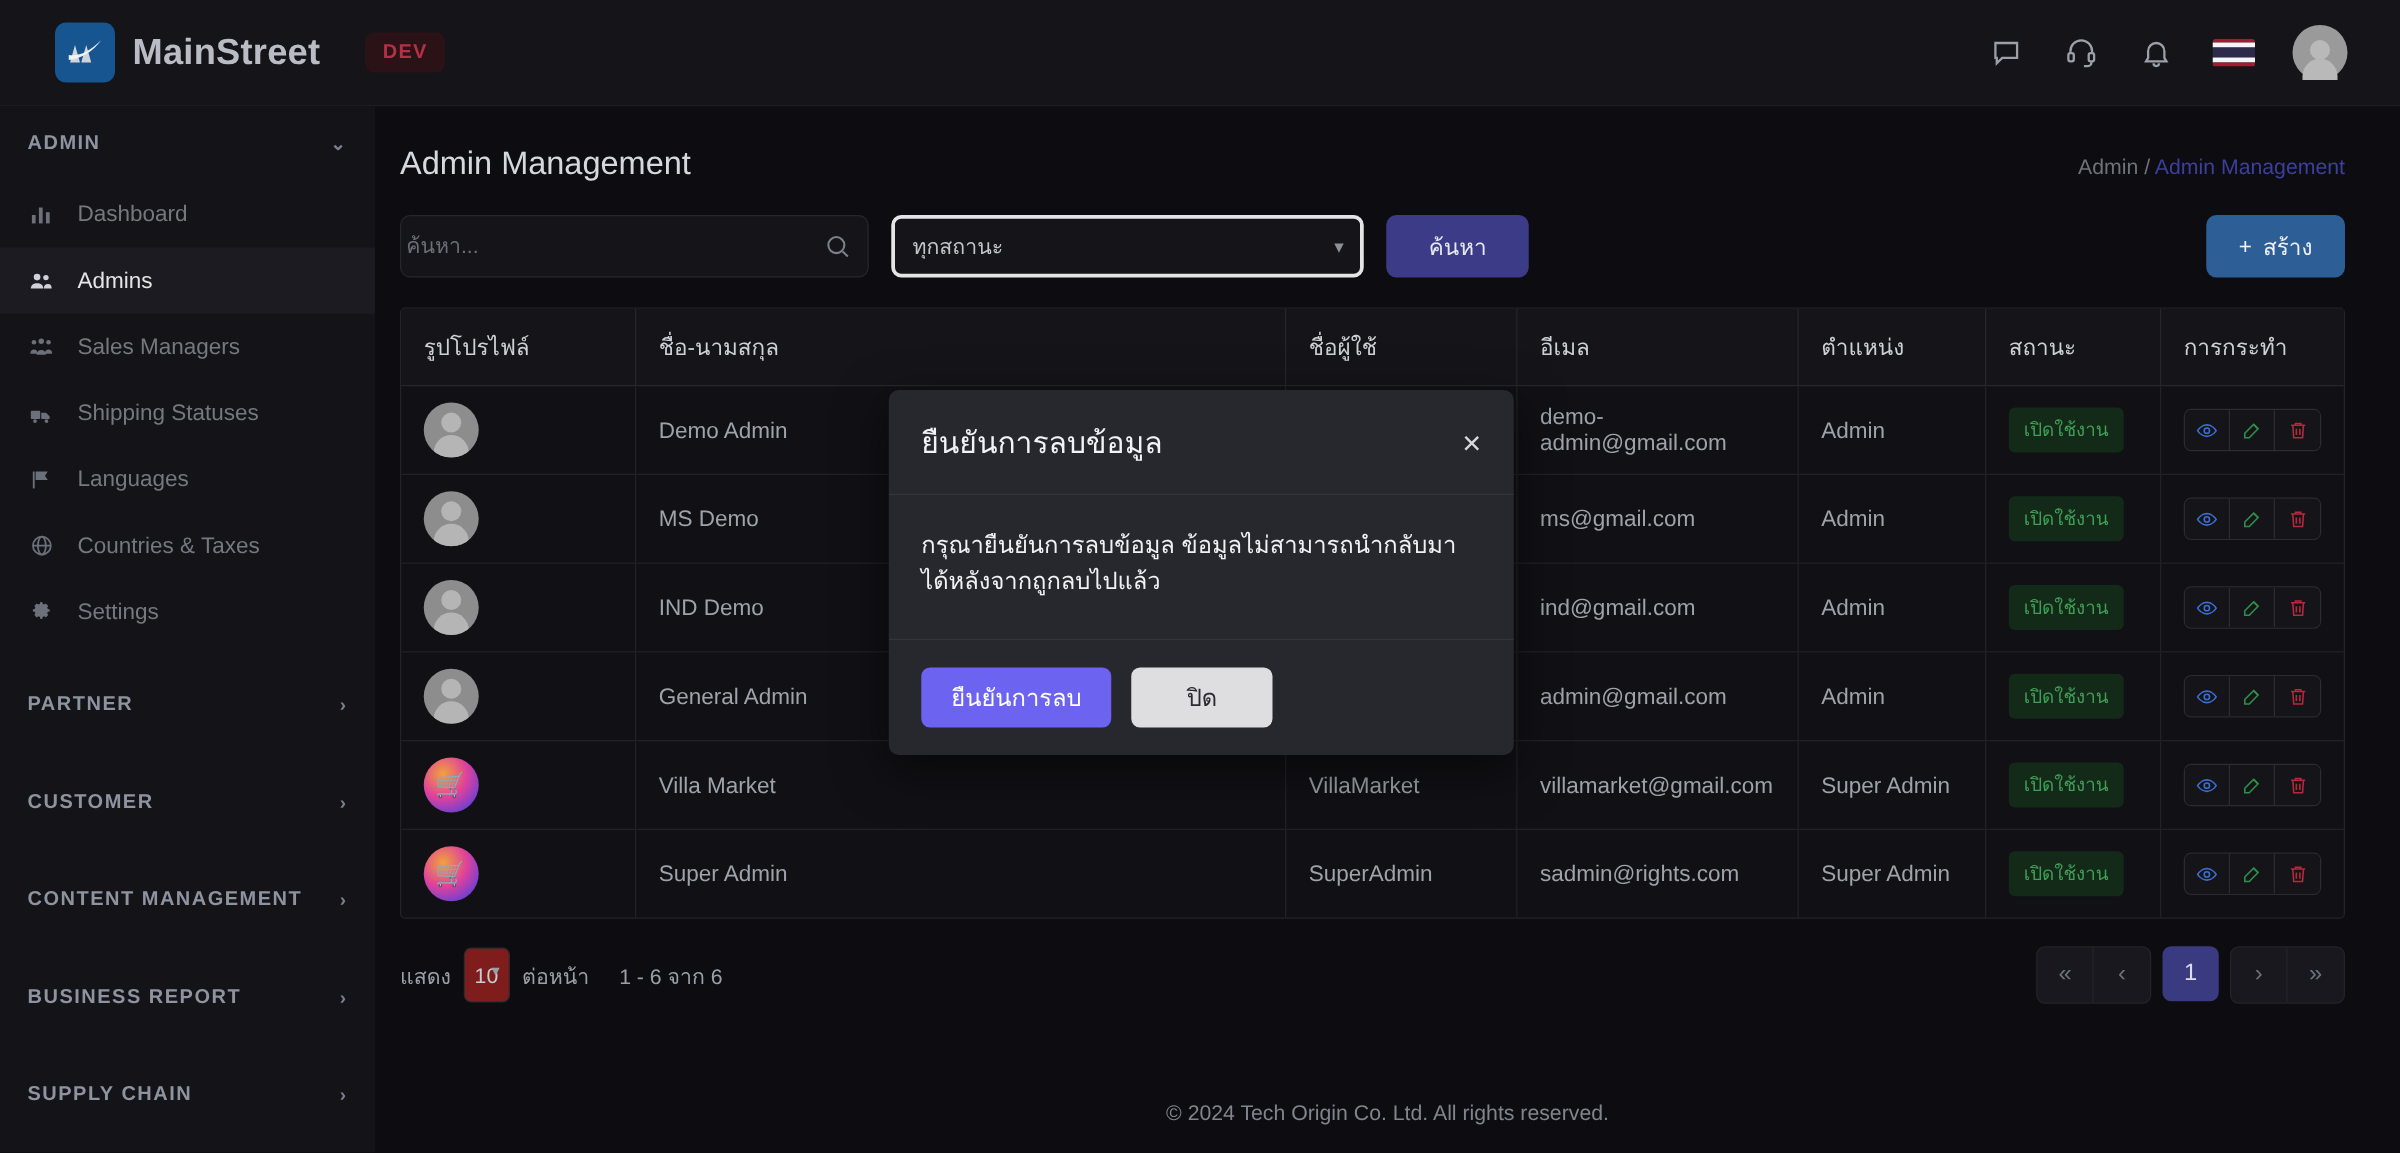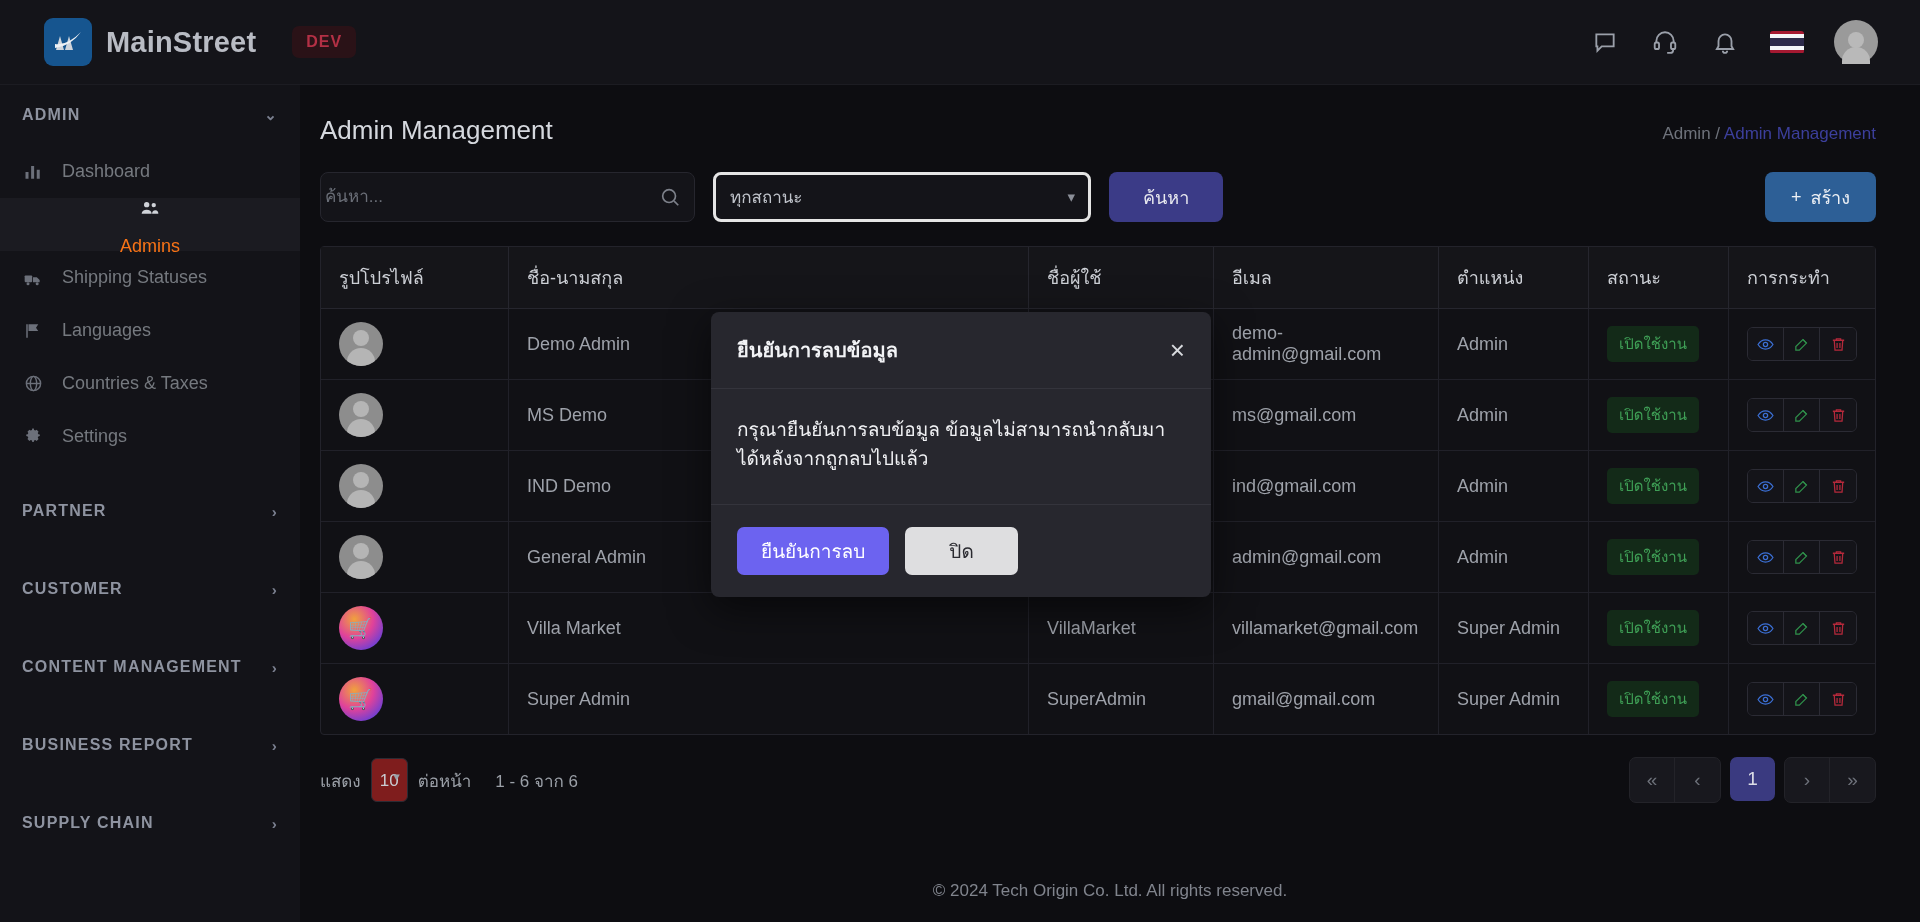--- a/index.html
+++ b/index.html
@@ -55,21 +55,21 @@
     display: flex; align-items: center; padding: 0 22px;
     height: 60px; color: #8e93a0; font-size: 16px; font-weight: 700; letter-spacing: 1.2px;
     cursor: pointer;
   }
   .side-group .label { flex: 1; }
   .chev { font-size: 15px; color: #7b8090; }
   .side-item {
     display: flex; align-items: center; gap: 18px; height: 53px; padding: 0 22px;
     color: #75797f; font-size: 18px; cursor: pointer;
   }
-  .side-item.active { background: #1b1b21; color: #f97316; flex-direction: column; }
+  .side-item.active { background: #1b1b21; color: #e5e5e5; }
   .side-item .ico { width: 22px; display: flex; align-items: center; justify-content: center; color: #6c707a; }
   .side-item.active .ico { color: #cfd2d8; }
 
   
   .main { position: absolute; top: 85px; left: 300px; right: 0; bottom: 0; background: #0d0d11; overflow: hidden; }
   .page-head { display: flex; align-items: baseline; padding: 30px 44px 0 20px; }
   .page-title { font-size: 26px; color: #d5d8de; font-weight: 400; }
   .crumbs { margin-left: auto; font-size: 17px; color: #6e727b; }
   .crumbs .cur { color: #3c3f9c; }
 
@@ -168,21 +168,21 @@
   .modal-backdrop { position: absolute; inset: 0; z-index: 20; }
   .modal {
     position: absolute; left: 711px; top: 312px; width: 500px;
     background: #27272e; border-radius: 8px; box-shadow: 0 12px 40px rgba(0,0,0,.55);
     overflow: hidden;
   }
   .modal-head {
     display: flex; align-items: center; padding: 22px 26px;
     border-bottom: 1px solid #34343c;
   }
-  .modal-title { font-size: 20px; color: #f2f3f6; font-weight: 700; }
+  .modal-title { font-size: 24px; color: #f2f3f6; font-weight: 400; }
   .modal-close { margin-left: auto; color: #d8dade; font-size: 26px; cursor: pointer; line-height: 1; }
   .modal-body { padding: 26px 26px 30px; border-bottom: 1px solid #34343c; }
   .modal-text { font-size: 19px; color: #f0f1f4; line-height: 1.55; }
   .modal-foot { display: flex; gap: 16px; padding: 22px 26px; }
   .btn-confirm {
     background: #6c63f0; color: #fff; border: none; border-radius: 7px;
     padding: 0 24px; height: 48px; font-size: 19px; cursor: pointer;
     font-family: Liberation Sans, sans-serif;
   }
   .btn-close2 {
@@ -263,20 +263,33 @@
         <svg width="20" height="20" viewBox="0 0 24 24" fill="currentColor">
             <circle cx="8" cy="8" r="3.2"></circle>
             <circle cx="16.5" cy="8.5" r="2.6"></circle>
             <path d="M2 19c0-3.3 2.7-5 6-5s6 1.7 6 5z"></path>
             <path d="M14.5 19c0-2.6 1.2-4.3 4-4.3 2.3 0 3.5 1.4 3.5 4.3z"></path>
           </svg>
       </span>
       <span>Admins</span>
     </div>
 
+    <div class="side-item">
+      <span class="ico">
+        <svg width="20" height="20" viewBox="0 0 24 24" fill="currentColor">
+            <circle cx="5" cy="7" r="2.2"></circle>
+            <circle cx="12" cy="6" r="2.6"></circle>
+            <circle cx="19" cy="7" r="2.2"></circle>
+            <path d="M1.5 18c0-2.7 1.5-4 3.5-4s3.5 1.3 3.5 4z"></path>
+            <path d="M7.5 19c0-3.2 2-4.7 4.5-4.7s4.5 1.5 4.5 4.7z"></path>
+            <path d="M15.5 18c0-2.7 1.5-4 3.5-4s3.5 1.3 3.5 4z"></path>
+          </svg>
+      </span>
+      <span>Sales Managers</span>
+    </div>
 
     <div class="side-item">
       <span class="ico">
         <svg width="20" height="20" viewBox="0 0 24 24" fill="currentColor">
             <rect x="2" y="9" width="9" height="8" rx="1"></rect>
             <path d="M12 11h4.5l3.5 3.5V17H12z"></path>
             <circle cx="6" cy="19" r="1.8"></circle>
             <circle cx="17" cy="19" r="1.8"></circle>
           </svg>
       </span>
@@ -558,21 +571,21 @@
                 </span></td>
             </tr>
             <tr>
               <td>
                 <div class="av shop">
                   <span class="cart">🛒</span>
                 </div>
               </td>
               <td>Super Admin</td>
               <td>SuperAdmin</td>
-              <td>gmail@gmail.com</td>
+              <td>sadmin@rights.com</td>
               <td>Super Admin</td>
               <td><span class="badge-on">เปิดใช้งาน</span></td>
               <td><span class="actions">
                   <span class="act view">
                     <svg width="17" height="17" viewBox="0 0 24 24" fill="none" stroke="currentColor" stroke-width="1.8">
                       <path d="M1.5 12S5.5 5.5 12 5.5 22.5 12 22.5 12 18.5 18.5 12 18.5 1.5 12 1.5 12z"></path>
                       <circle cx="12" cy="12" r="3"></circle>
                     </svg>
                   </span>
                   <span class="act edit">

